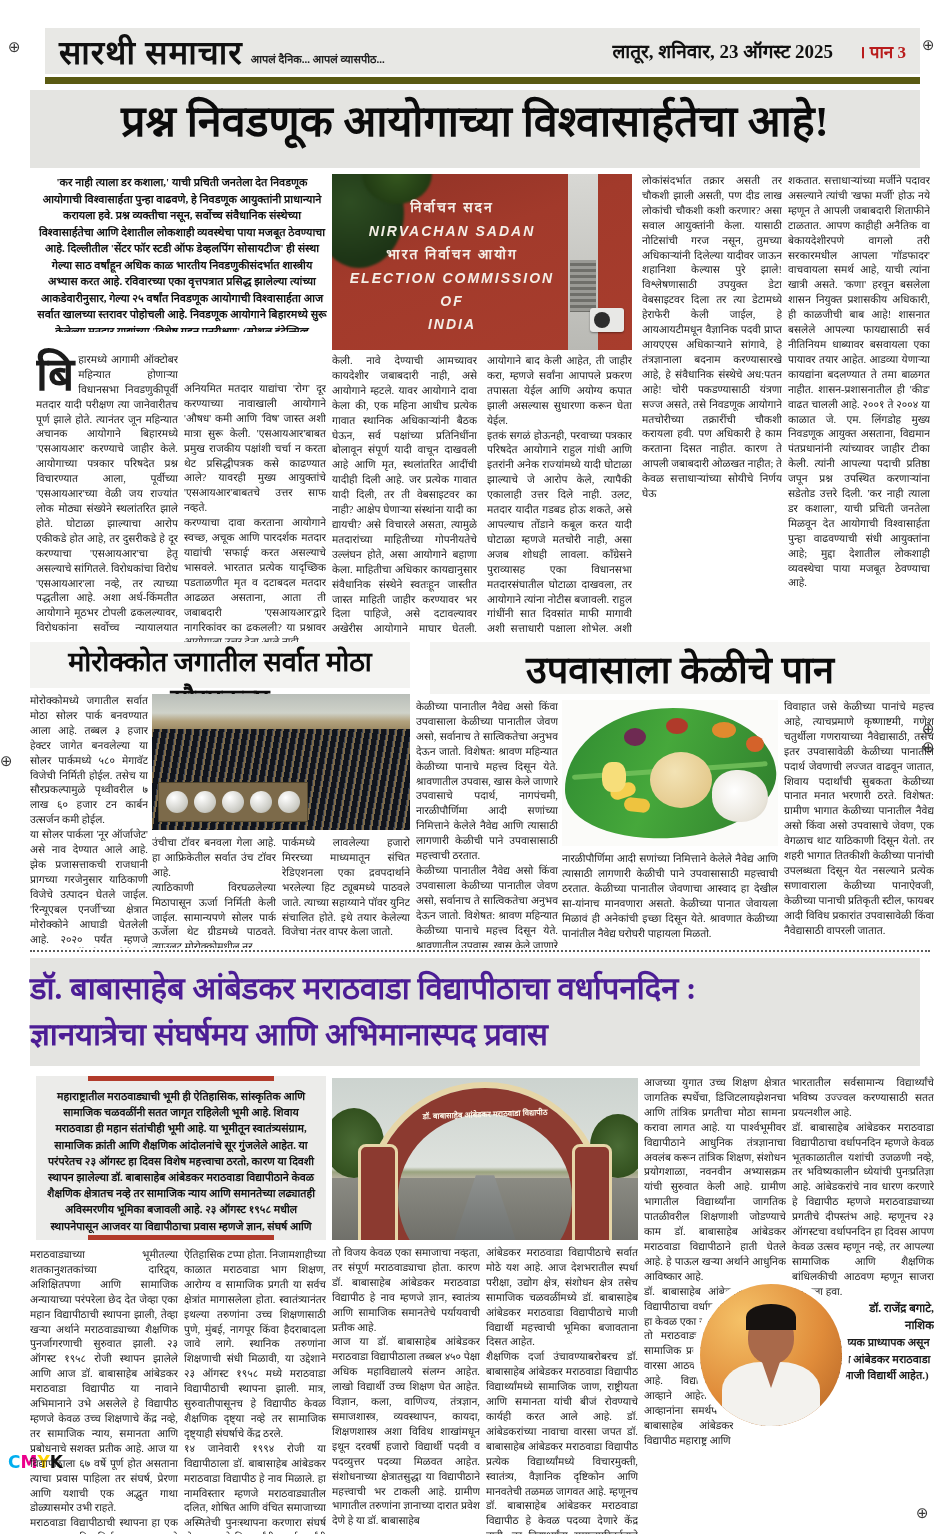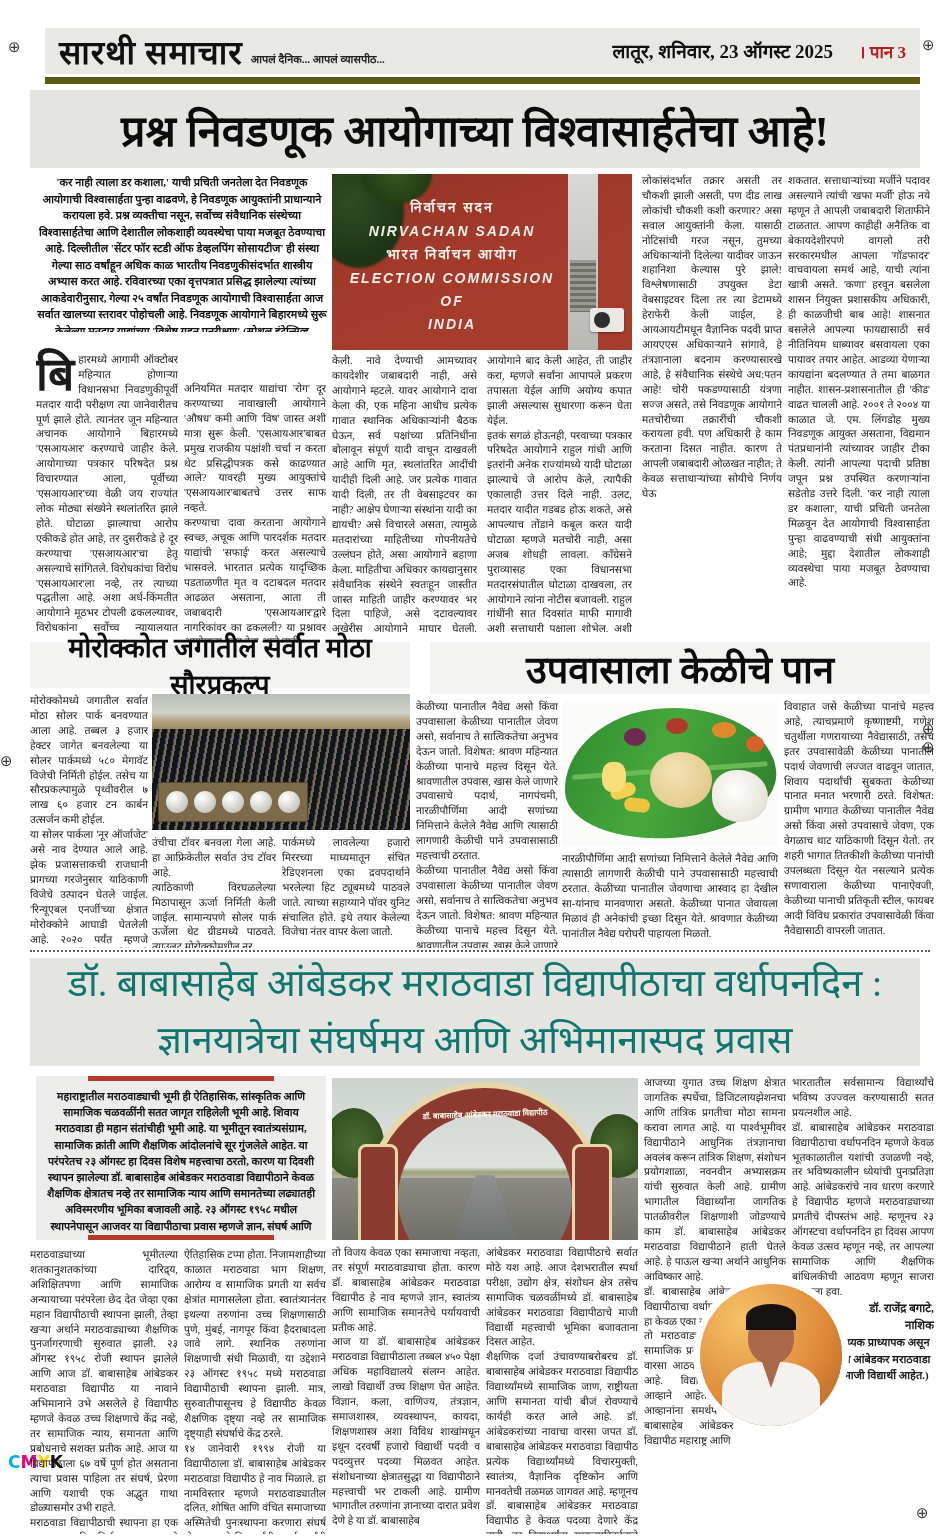--- a/index.html
+++ b/index.html
@@ -12,21 +12,21 @@
   .cmyk span{display:inline-block;}
   .c-c{color:#00aeef}.c-m{color:#ec008c}.c-y{color:#ffd400}.c-k{color:#111}
   
   .masthead{left:45px;top:28px;width:875px;height:46px;background:#e8e8e5;display:flex;align-items:center;padding:0 14px;box-sizing:border-box;}
   .mast-title{font-size:33px;font-weight:bold;color:#101010;letter-spacing:1px;white-space:nowrap;}
   .mast-tag{font-size:11px;font-weight:bold;color:#222;margin-left:8px;margin-top:14px;white-space:nowrap;}
   .mast-date{margin-left:auto;font-size:19px;font-weight:bold;color:#101010;white-space:nowrap;}
   .mast-page{font-size:17px;font-weight:bold;color:#b91c1c;margin-left:26px;white-space:nowrap;}
   .olive-rule{left:45px;top:77px;width:875px;height:7px;background:#5a5a12;}
   
-  .band{background:#e4e4e1;display:flex;align-items:center;justify-content:center;text-align:center;}
+  .band{background:#e4e4e1;display:flex;align-items:flex-start;justify-content:center;text-align:center;}
   .h1band{left:30px;top:90px;width:890px;height:78px;}
   .h1txt{font-size:43px;font-weight:bold;color:#0b0b0b;font-family:"Liberation Serif",serif;}
   
   .col{position:absolute;font-size:10.5px;line-height:1.42;text-align:justify;color:#1c1c1c;
        overflow:hidden;white-space:pre-line;}
   .lede{position:absolute;font-size:11px;line-height:1.5;font-weight:bold;text-align:center;color:#141414;overflow:hidden;}
   .dropcap{float:left;font-size:46px;line-height:0.85;font-weight:bold;padding:2px 4px 0 0;}
   
   .eci{left:332px;top:174px;width:300px;height:176px;background:linear-gradient(160deg,#8f3226 0%,#a23a2b 40%,#a83d2d 100%);overflow:hidden;}
   .eci-tree{position:absolute;left:-18px;top:-16px;width:90px;height:110px;border-radius:50%;
@@ -61,21 +61,21 @@
   .f-banana2{left:62px;top:98px;width:26px;height:14px;border-radius:7px;background:#eec33f;transform:rotate(6deg);}
   .f-banana3{left:40px;top:62px;width:24px;height:30px;border-radius:40%;background:#f7de7a;}
   .f-chut1{left:62px;top:28px;width:22px;height:18px;background:#6e2a52;}
   .f-chut2{left:104px;top:18px;width:22px;height:16px;background:#b03a2a;}
   .f-chut3{left:150px;top:22px;width:24px;height:16px;background:#e08a2e;}
   .f-chut4{left:184px;top:36px;width:18px;height:16px;background:#d4622a;}
   
   .dotted{left:30px;top:950px;width:900px;height:0;border-top:2px dotted #5d5d5d;}
   
   .h4band{left:30px;top:958px;width:890px;height:108px;flex-direction:column;line-height:1.5;}
-  .h4txt{font-size:38px;font-weight:normal;color:#0f766e;}
+  .h4txt{font-size:31px;font-weight:bold;color:#4c1d95;}
   .introbox{left:36px;top:1076px;width:290px;height:164px;background:#ececea;box-sizing:border-box;padding:12px 8px 6px;overflow:hidden;}
   .introbox::before,.introbox::after{content:"";position:absolute;left:18%;width:64%;height:5px;background:#b23b2b;}
   .introbox::before{top:0;}
   .introbox::after{bottom:0;}
   .introtxt{font-size:10.8px;line-height:1.5;font-weight:bold;text-align:center;color:#141414;}
   
   .gate{left:332px;top:1078px;width:306px;height:162px;overflow:hidden;
         background:linear-gradient(#ccd3cf 0%,#dee2dd 55%,#9aa37f 58%,#b9b4a2 62%,#8b8b83 62%,#70706a 100%);}
   .gate-road{position:absolute;left:40%;bottom:0;width:20%;height:40%;background:linear-gradient(#8f9290,#6f7270);clip-path:polygon(35% 0,65% 0,100% 100%,0 100%);}
   .gate-treeL{position:absolute;left:-8px;top:30px;width:60px;height:70px;border-radius:50%;background:radial-gradient(#4a6b35,#33511f 70%);}

